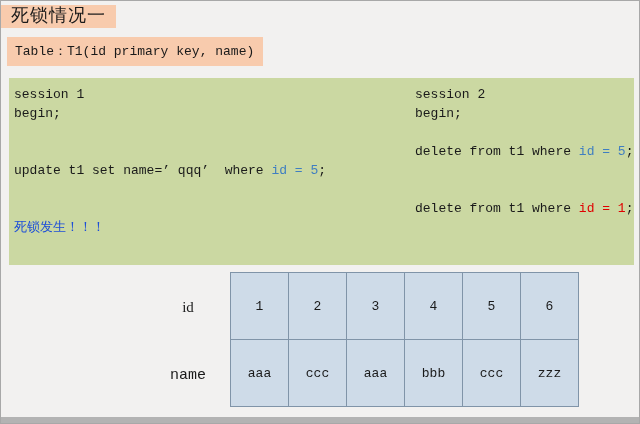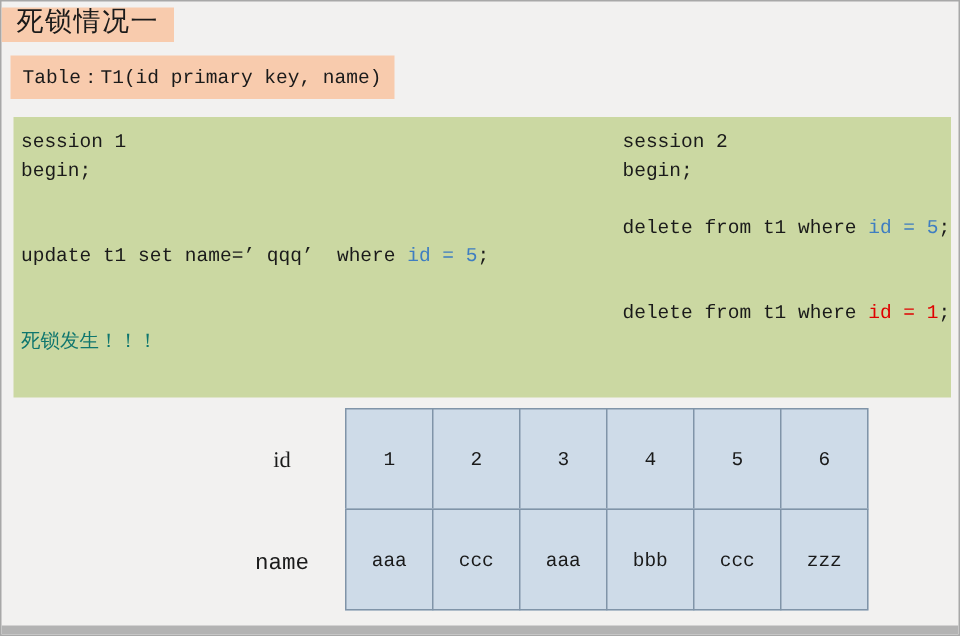--- a/index.html
+++ b/index.html
@@ -88,21 +88,21 @@
 
   <div class="green-box">
     <div class="session-col left">
         <div class="code-line"><span>session 1</span></div>
         <div class="code-line"><span>begin;</span></div>
         <div class="code-line">&nbsp;</div>
         <div class="code-line">&nbsp;</div>
         <div class="code-line"><span>update t1 set name=’ qqq’  where </span><span style="color: rgb(63, 126, 193);">id = 5</span><span>;</span></div>
         <div class="code-line">&nbsp;</div>
         <div class="code-line">&nbsp;</div>
-        <div class="code-line"><span style="color: #0f766e;">死锁发生！！！</span></div>
+        <div class="code-line"><span style="color: #1d4ed8;">死锁发生！！！</span></div>
       </div>
     <div class="session-col right">
         <div class="code-line"><span>session 2</span></div>
         <div class="code-line"><span>begin;</span></div>
         <div class="code-line">&nbsp;</div>
         <div class="code-line"><span>delete from t1 where </span><span style="color: rgb(63, 126, 193);">id = 5</span><span>;</span></div>
         <div class="code-line">&nbsp;</div>
         <div class="code-line">&nbsp;</div>
         <div class="code-line"><span>delete from t1 where </span><span style="color: rgb(224, 0, 0);">id = 1</span><span>;</span></div>
       </div>

